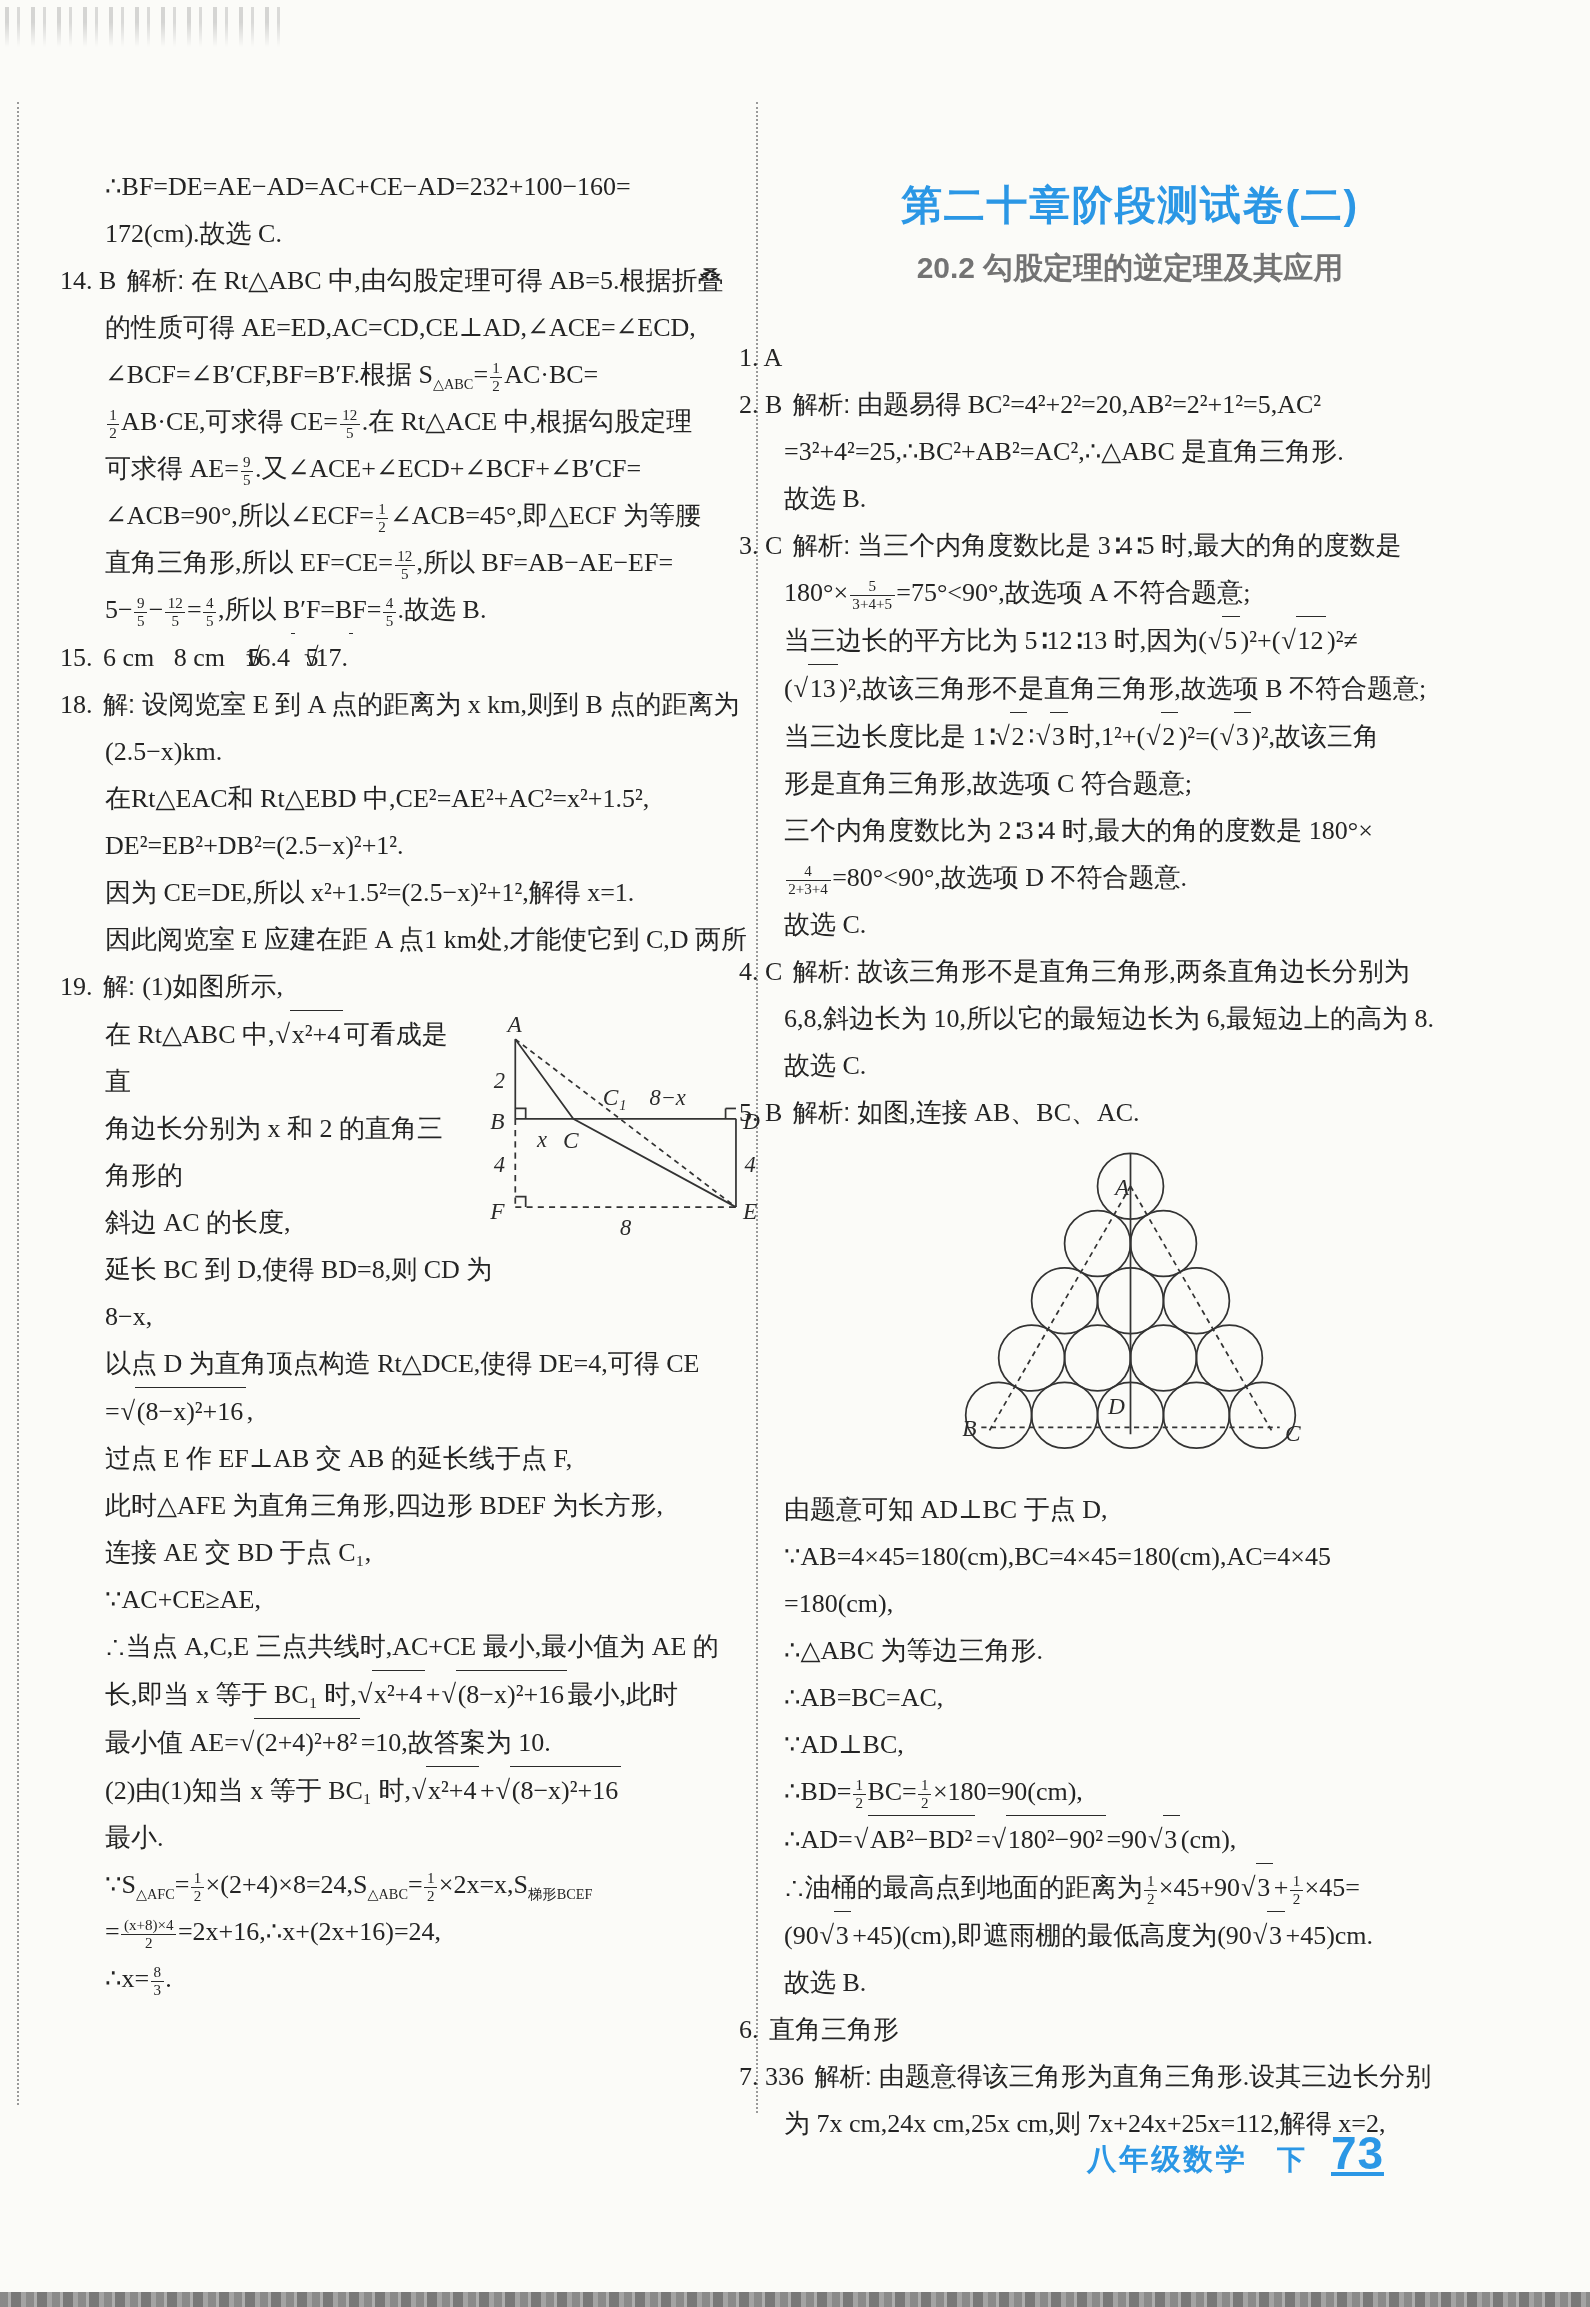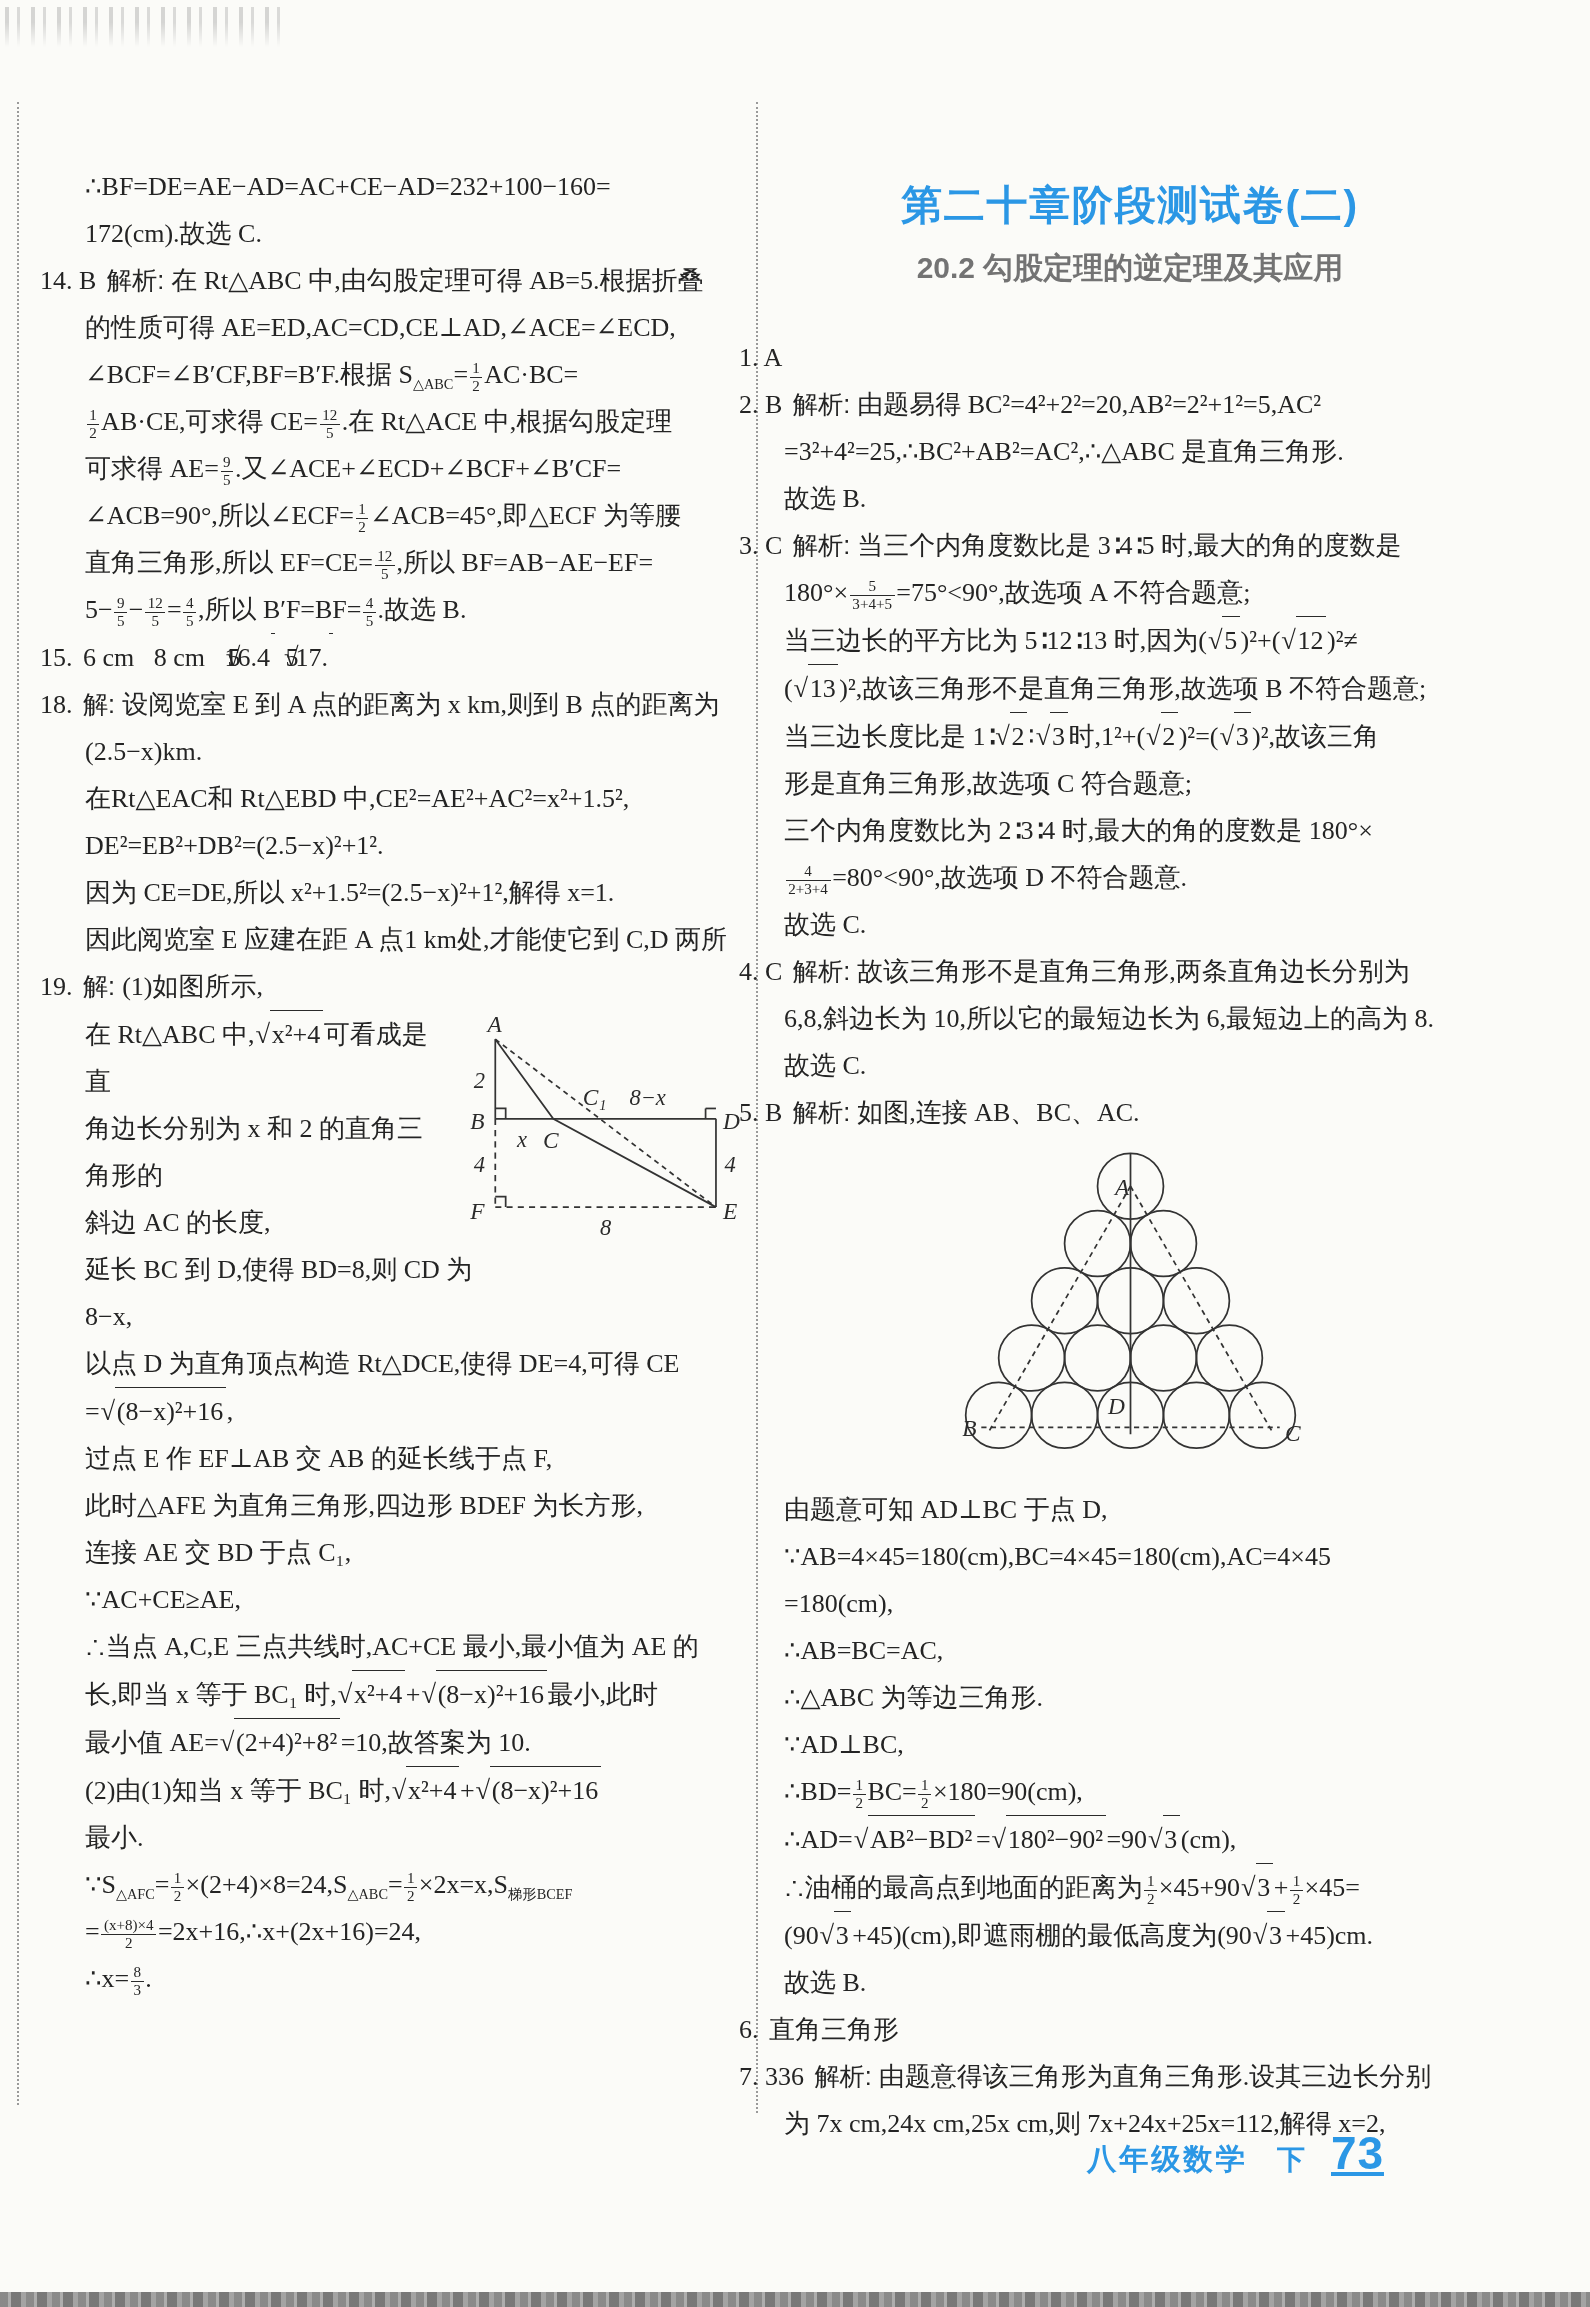--- a/index.html
+++ b/index.html
@@ -1,21 +1,21 @@
 <!DOCTYPE html>
 <html style="font-size:14px"><head>
 <meta charset="utf-8">
 <style>
   html,body{margin:0;padding:0;width:1590px;height:2307px;}
   body{position:relative;background:#fbfbf8;font-family:"Liberation Serif","DejaVu Serif",serif;color:#242424;overflow:hidden;}
   .edge-line{position:absolute;width:0;border-left:2.6px dotted #9a9a9a;}
   #left-edge{left:17.3px;top:102px;height:2003px;}
   #col-divider{left:756px;top:102px;height:2011px;}
   .col{position:absolute;font-size:26px;line-height:47px;}
-  #col-left{left:40px;top:163px;width:704px;}
+  #col-left{left:60px;top:163px;width:704px;}
   #col-right{left:739px;top:178px;width:782px;}
   .line{padding-left:45px;text-indent:-45px;}
   .line.ind{text-indent:0;}
   .num{margin-right:10.4px;}
   .pre{font-family:"Liberation Sans","DejaVu Sans",sans-serif;font-weight:400;margin-right:7px;font-size:0.97em;margin-top:14px;}
   .txt{white-space:pre-wrap;}
   .frac{display:inline-block;vertical-align:-0.5em;text-align:center;font-size:0.58em;line-height:1.08;margin:0 1.7px;}
   .frac .fn{display:block;padding:0 2.6px;}
   .frac .fd{display:block;border-top:1.7px solid #2a2a2a;padding:0 2.6px;}
   .sqrt{display:inline-flex;align-items:flex-end;margin:0 0.9px;}
@@ -162,22 +162,22 @@
       </g>
       <text class="fig-label" x="212" y="62">A</text>
       <text class="fig-label" x="36" y="340">B</text>
       <text class="fig-label" x="408" y="346">C</text>
       <text class="fig-label" x="204" y="314">D</text>
     </svg>
   </div>
 <div class="line ind"><span class="txt">由题意可知 AD⊥BC 于点 D,</span></div>
     <div class="line ind"><span class="txt">∵AB=4×45=180(cm),BC=4×45=180(cm),AC=4×45</span></div>
     <div class="line ind"><span class="txt">=180(cm),</span></div>
+    <div class="line ind"><span class="txt">∴△ABC 为等边三角形.</span></div>
     <div class="line ind"><span class="txt">∴AB=BC=AC,</span></div>
-    <div class="line ind"><span class="txt">∴△ABC 为等边三角形.</span></div>
     <div class="line ind"><span class="txt">∵AD⊥BC,</span></div>
     <div class="line ind"><span class="txt">∴BD=<span class="frac"><span class="fn">1</span><span class="fd">2</span></span>BC=<span class="frac"><span class="fn">1</span><span class="fd">2</span></span>×180=90(cm),</span></div>
     <div class="line ind"><span class="txt">∴AD=<span class="sqrt"><span class="rdx">√</span><span class="vin">AB²−BD²</span></span>=<span class="sqrt"><span class="rdx">√</span><span class="vin">180²−90²</span></span>=90<span class="sqrt"><span class="rdx">√</span><span class="vin">3</span></span>(cm),</span></div>
     <div class="line ind"><span class="txt">∴油桶的最高点到地面的距离为<span class="frac"><span class="fn">1</span><span class="fd">2</span></span>×45+90<span class="sqrt"><span class="rdx">√</span><span class="vin">3</span></span>+<span class="frac"><span class="fn">1</span><span class="fd">2</span></span>×45=</span></div>
     <div class="line ind"><span class="txt">(90<span class="sqrt"><span class="rdx">√</span><span class="vin">3</span></span>+45)(cm),即遮雨棚的最低高度为(90<span class="sqrt"><span class="rdx">√</span><span class="vin">3</span></span>+45)cm.</span></div>
     <div class="line ind"><span class="txt">故选 B.</span></div>
     <div class="line"><span class="num">6.</span><span class="txt">直角三角形</span></div>
     <div class="line"><span class="num">7. 336</span><span class="pre">解析:</span><span class="txt">由题意得该三角形为直角三角形.设其三边长分别</span></div>
     <div class="line ind"><span class="txt">为 7x cm,24x cm,25x cm,则 7x+24x+25x=112,解得 x=2,</span></div>
   </div>

